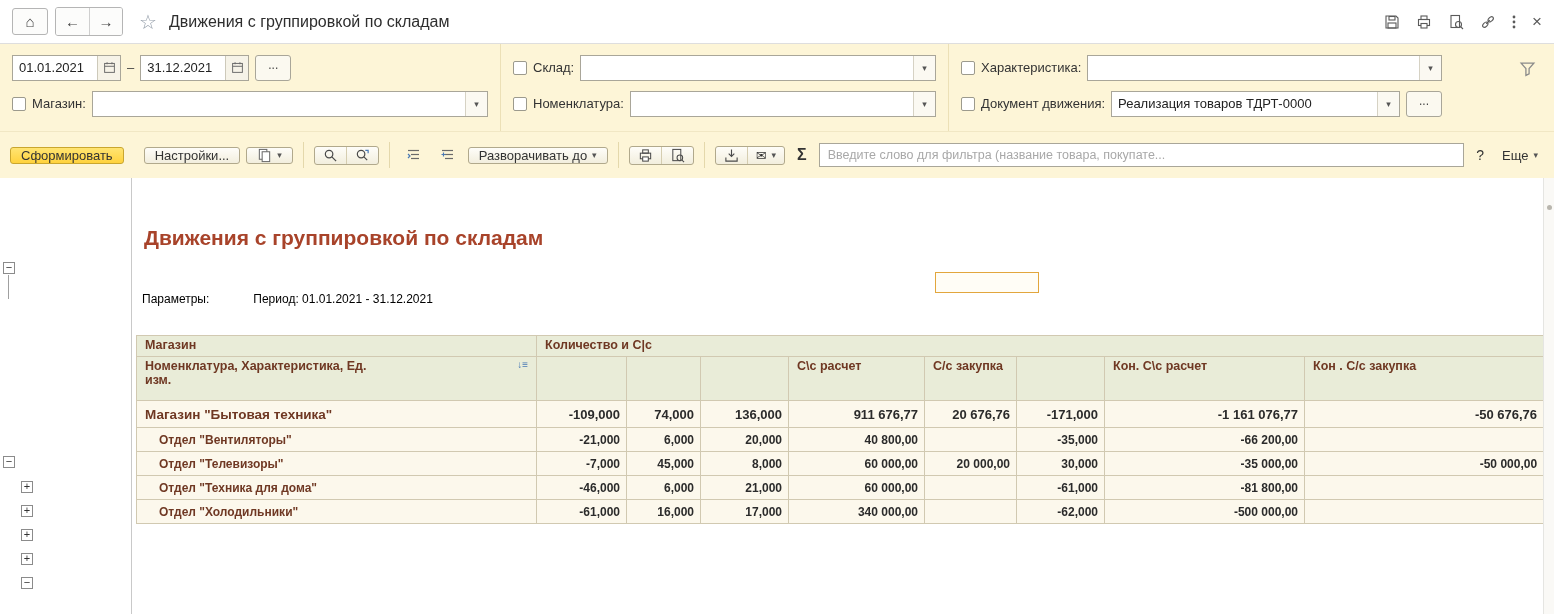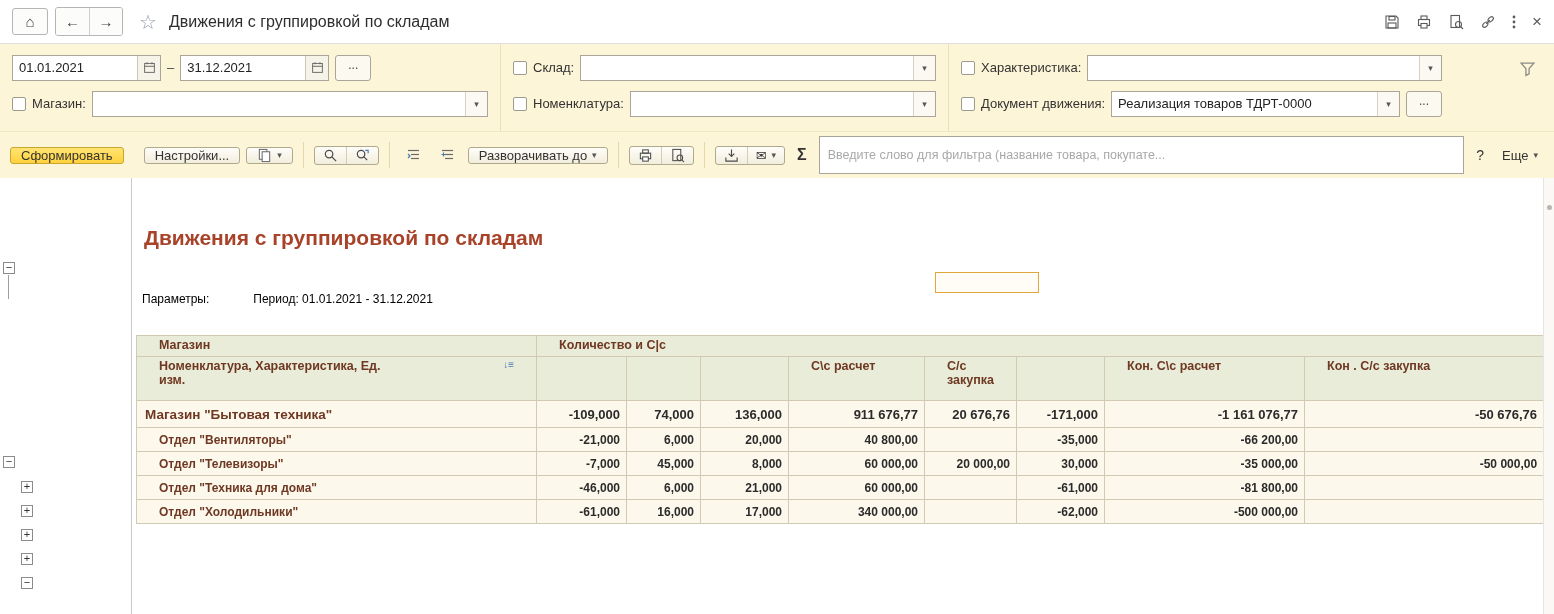--- a/index.html
+++ b/index.html
@@ -23,42 +23,42 @@
 
   
   .filters { height:88px; background:#fdf5d7; display:flex; position:relative; border-bottom:1px solid #f1e7c4; }
   .fcol { padding:10px 12px 0 12px; }
   .fcol1 { width:500px; }
   .fcol2 { width:448px; border-left:1px solid #ece0b6; }
   .fcol3 { flex:1; border-left:1px solid #ece0b6; padding-right:112px; }
   .frow { height:27px; display:flex; align-items:center; gap:6px; margin-bottom:9px; font-size:13px; color:#333; }
   .checkbox { width:14px; height:14px; border:1px solid #9c9a8d; background:#fff; border-radius:2px; flex:none; cursor:pointer; }
   .f-label { white-space:nowrap; }
-  .field { display:flex; align-items:flex-end; height:26px; border:1px solid #a9a699; background:#fff;gap:40px; }
+  .field { display:flex; align-items:flex-end; height:26px; border:1px solid #a9a699; background:#fff; }
   .field input { border:none; outline:none; background:transparent; height:24px; font-size:13px; color:#222; padding:0 6px; width:84px; font-family:inherit; }
   .field .mini-btn { width:23px; height:24px; border:none; border-left:1px solid #cdc9ba; background:#f6f3e8; display:flex; align-items:center; justify-content:center; padding:0; color:#555; cursor:pointer; }
   .combo { display:flex; align-items:center; height:26px; border:1px solid #a9a699; background:#fff; flex:1; min-width:0; }
   .combo .combo-value { flex:1; min-width:0; padding:0 6px; font-size:13px; line-height:24px; white-space:nowrap; overflow:hidden; color:#222; }
   .combo .mini-btn { width:22px; height:24px; border:none; border-left:1px solid #d6d2c4; background:#fbf9f2; font-size:9px; color:#555; display:flex; align-items:center; justify-content:center; padding:0; cursor:pointer; }
   .dots-btn { height:26px; width:36px; border:1px solid #a9a699; background:#fbf9f0; border-radius:3px; font-size:12px; color:#444; display:flex; align-items:center; justify-content:center; padding:0 0 5px 0; cursor:pointer; }
   .dash { color:#444; }
   .funnel { position:absolute; right:18px; top:16px; border:none; background:none; padding:0; cursor:pointer; }
 
   
   .toolbar { height:46px; background:#fdf5d7; display:flex; align-items:center; padding:0 10px; gap:6px; }
   .btn { height:17px; border:1px solid #b1a98c; border-radius:3px; background:linear-gradient(#fefdf9,#f2eedd); font-size:13px; color:#333; padding:0 10px; display:flex; align-items:center; gap:5px; cursor:pointer; font-family:inherit; }
   .btn-primary { background:linear-gradient(#ffe472,#ffd23e); border-color:#c9a62f; margin-right:14px; }
   .btn-flat { border:none; background:none; padding:0 6px; }
   .btn-group { display:flex; border:1px solid #b1a98c; border-radius:3px; overflow:hidden; background:linear-gradient(#fefdf9,#f2eedd); }
   .btn-group .btn { border:none; border-radius:0; padding:0 8px; background:none; }
   .btn-group .btn + .btn { border-left:1px solid #d5cdb0; }
   .dd { font-size:9px; color:#555; }
   .vsep { width:1px; height:26px; background:#e4d8ab; margin:0 4px; flex:none; }
   .sigma { font-size:16px; font-weight:bold; color:#333; }
-  .filter-input { flex:1; min-width:120px; height:38px; border:1px solid #a9a699; padding:0 8px; font-size:12.5px; color:#333; background:#fff; font-family:inherit; }
+  .filter-input { flex:1; min-width:120px; height:24px; border:1px solid #a9a699; padding:0 8px; font-size:12.5px; color:#333; background:#fff; font-family:inherit; }
   .filter-input::placeholder { color:#a8a8a8; }
   .help-btn { font-size:14px; color:#333; }
 
   
   .report { position:relative; height:436px; background:#fff; }
   .report-margin { position:absolute; left:0; top:0; width:132px; height:100%; border-right:1px solid #c9c9c9; background:#fff; }
   .report-content { position:absolute; left:136px; top:0; right:11px; height:100%; overflow:hidden; }
   .scrollbar { position:absolute; right:0; top:0; height:100%; width:11px; background:#faf9f6; border-left:1px solid #e5e5e2; }
   .scroll-dot { position:absolute; top:27px; left:3px; width:5px; height:5px; border-radius:50%; background:#b9b6ae; }
 
@@ -66,21 +66,21 @@
   .expander span { display:block; font-size:11px; line-height:9px; }
   .tree-line { position:absolute; left:8px; top:97px; width:1px; height:24px; background:#a0a0a0; }
 
   .selected-cell { position:absolute; left:935px; top:94px; width:104px; height:21px; border:1px solid #e2a63d; background:#fffdf6; }
 
   .report-title { margin:48px 0 0 8px; font-size:21px; font-weight:bold; color:#a8432a; }
   .params { margin:42px 0 0 6px; font-size:12px; color:#000; display:flex; gap:44px; }
 
   .rpt-table { border-collapse:collapse; margin-top:29px; width:1407px; table-layout:fixed; }
   .rpt-table td { border:1px solid #d1c9b1; overflow:hidden; }
-  .rpt-table tr.h td { background:#e9ecd8; color:#6f3823; font-weight:bold; font-size:12.5px; padding:2px 22px; vertical-align:top; }
+  .rpt-table tr.h td { background:#e9ecd8; color:#6f3823; font-weight:bold; font-size:12.5px; padding:2px 8px; vertical-align:top; }
   tr.h1 td { height:21px; }
   tr.h2 td { height:45px; }
   tr.h3 td { height:44px; }
   .hflex { display:flex; justify-content:space-between; align-items:flex-start; }
   .wrap-170 { display:inline-block; width:170px; }
   .wrap-240 { display:inline-block; width:240px; }
   .sort-icon { color:#4a7ab5; font-size:10px; white-space:nowrap; flex:none; }
   .sort-icon i { font-style:normal; }
 
   .rpt-table td.c-name { background:#fcf8ec; color:#6f3823; font-weight:bold; padding:2px 6px; vertical-align:middle; }

